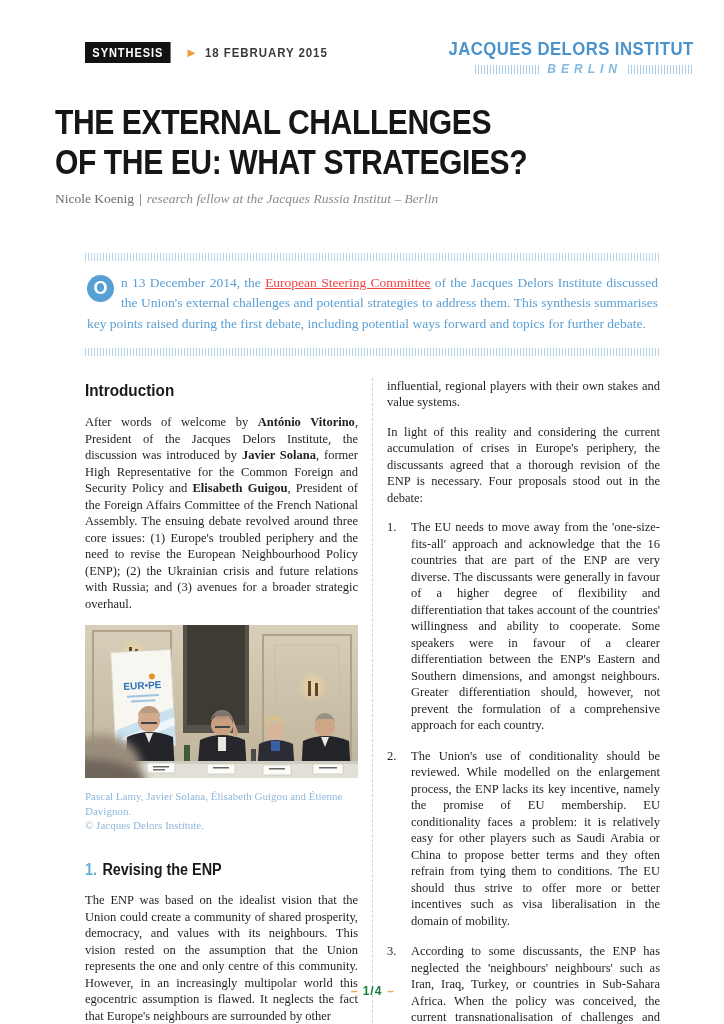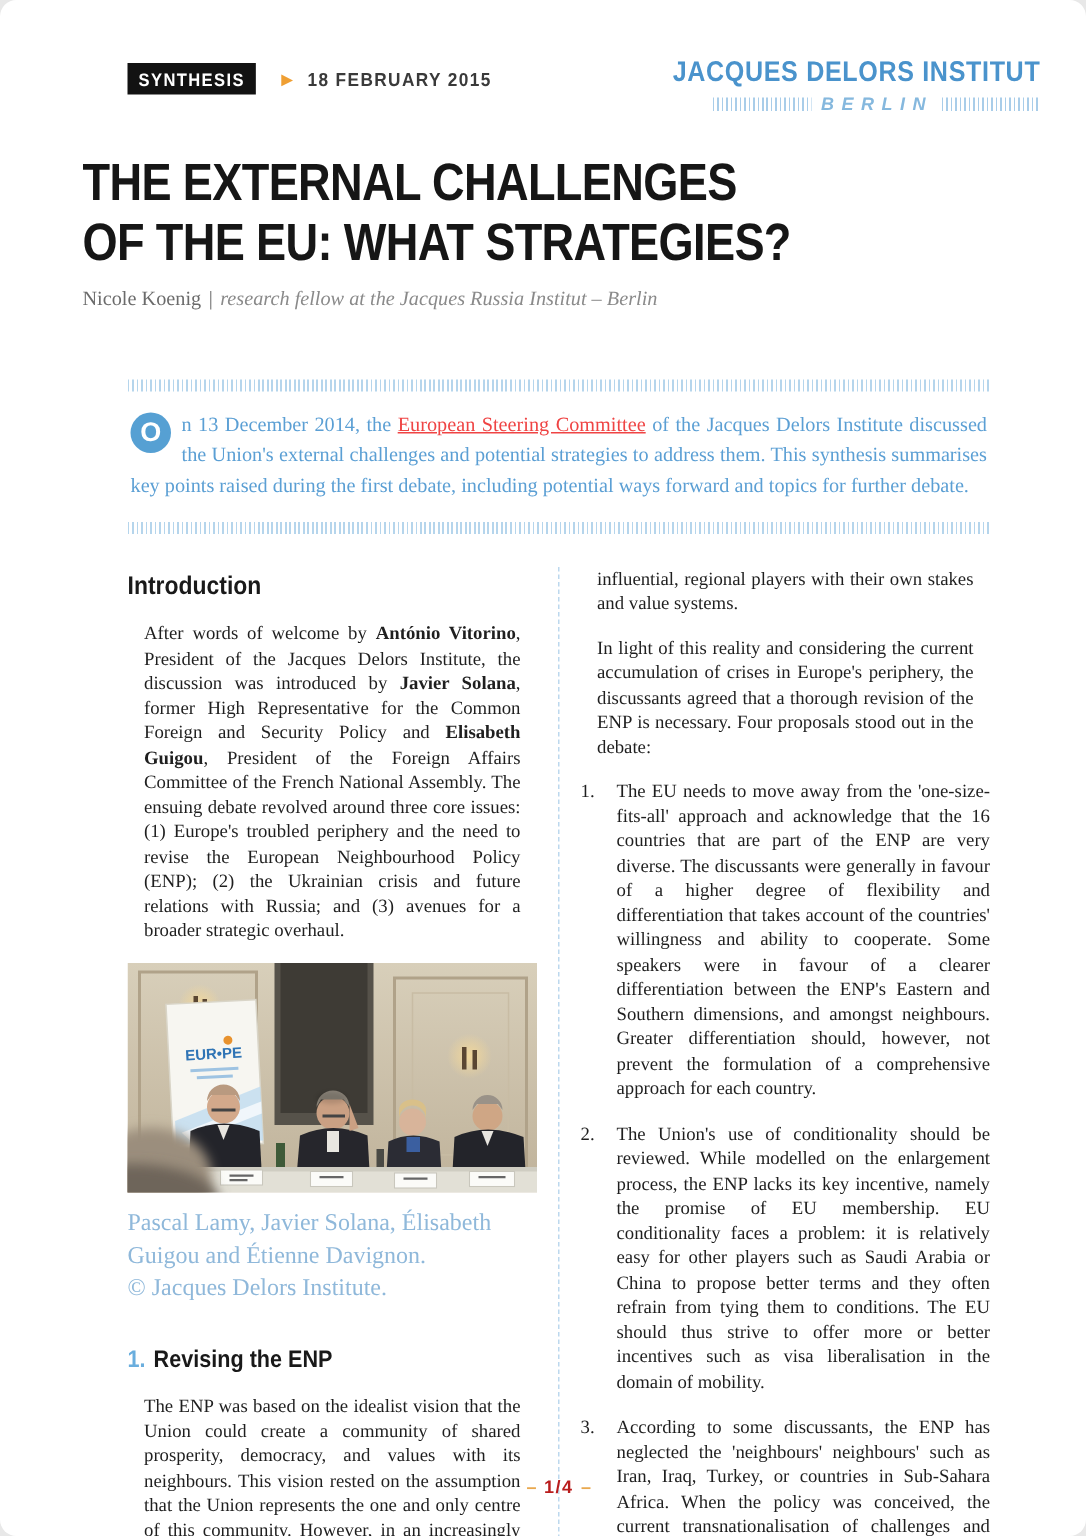--- a/index.html
+++ b/index.html
@@ -4,21 +4,20 @@
 <style>
   html,body{margin:0;padding:0;background:#e8e8e8;}
   .page{
     position:relative;
     width:724px;height:1024px;
     background:#ffffff;
     margin:0 auto;
     overflow:hidden;
     font-family:"Liberation Serif", serif;
     color:#1f1f1f;
-    border-radius:11px;
   }
   
   .header{
     display:flex;justify-content:space-between;align-items:flex-start;
     padding:38px 30px 0 85px;
   }
   .kicker-row{display:flex;align-items:center;gap:7px;margin-top:4px;}
   .kicker{
     background:#121212;color:#ffffff;
     font-family:"Liberation Sans", sans-serif;font-weight:bold;
@@ -90,38 +89,38 @@
     font-family:"Liberation Sans", sans-serif;font-weight:bold;
     font-size:17px;color:#191919;margin:2px 0 12px;text-align:left;
     transform:scaleX(.9);transform-origin:left;white-space:nowrap;
   }
   .h-numbered{
     font-family:"Liberation Sans", sans-serif;font-weight:bold;
     font-size:16px;color:#191919;margin:26px 0 12px;text-align:left;
     transform:scaleX(.9);transform-origin:left;white-space:nowrap;
   }
   .h-numbered .num{color:#6aaede;margin-right:6px;}
-  .para{margin:0 11px 13px;}
+  .para{margin:0 0 13px;}
   .photo-wrap{margin:10px 0 6px;}
   .caption{
-    font-size:16px;line-height:1.35;color:#8fb8da;text-align:left;
+    font-size:11px;line-height:1.35;color:#8fb8da;text-align:left;
     margin-bottom:2px;
   }
   .olist{margin-top:2px;}
   .oitem{display:flex;margin-bottom:14px;}
   .oitem .onum{width:24px;flex:none;text-align:left;}
   .oitem .otext{flex:1;}
   
   .footer{
     position:absolute;left:85px;right:64px;bottom:26px;
     text-align:center;
     font-family:"Liberation Sans", sans-serif;font-weight:bold;font-size:12px;
   }
   .footer .fdash{color:#e9a84e;}
-  .footer .fpage{color:#b91c1c;margin:0 5px;letter-spacing:1px;}
+  .footer .fpage{color:#15803d;margin:0 5px;letter-spacing:1px;}
 </style>
 </head>
 <body>
 
 <div class="page">
 
   <div class="header">
     <div class="kicker-row">
       <span class="kicker">SYNTHESIS</span>
       <span class="kicker-arrow">►</span>

